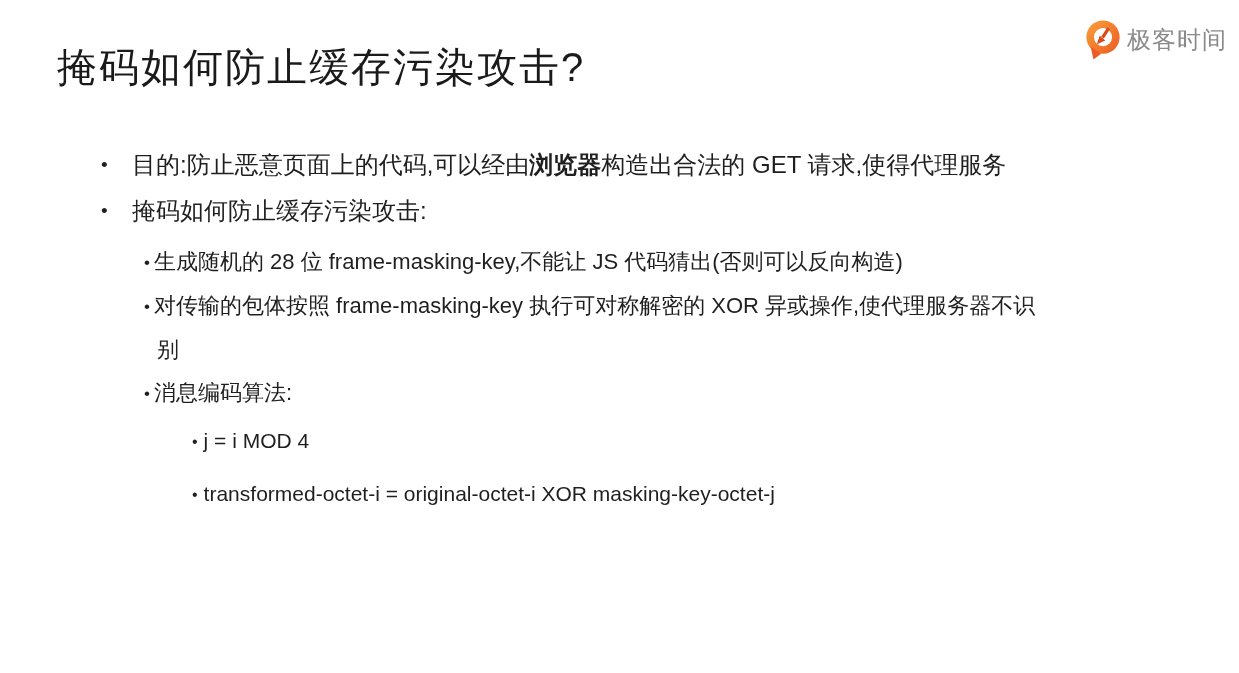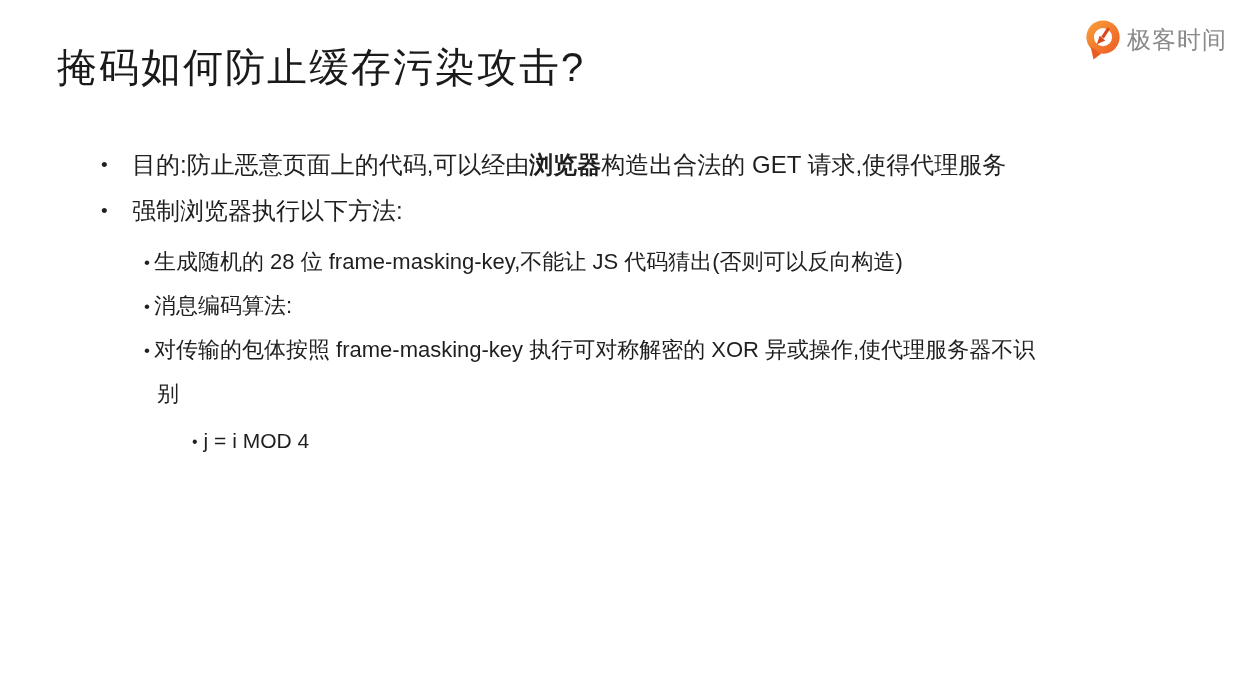--- a/index.html
+++ b/index.html
@@ -100,28 +100,29 @@
     </svg>
     <span class="logo-text">极客时间</span>
   </div>
 
   <h1 class="title">掩码如何防止缓存污染攻击?</h1>
 
   <div class="content">
 
     <p class="l1"><span class="dot1">•</span><span>目的:防止恶意页面上的代码,可以经由</span><b>浏览器</b><span>构造出合法的 GET 请求,使得代理服务</span><br></p>
 
-    <p class="l1 p2"><span class="dot1">•</span><span>强制浏览器执行以下方法:</span></p>
+    <p class="l1 p2"><span class="dot1">•</span><span>掩码如何防止缓存污染攻击:</span></p>
 
     <div class="sublist">
 
       <p class="l2"><span class="dot2">•</span><span>生成随机的 28 位 frame-masking-key,不能让 JS 代码猜出(否则可以反向构造)</span></p>
 
+      <p class="l2"><span class="dot2">•</span><span>对传输的包体按照 frame-masking-key 执行可对称解密的 XOR 异或操作,使代理服务器不识</span><br><span>别</span></p>
+
       <p class="l2"><span class="dot2">•</span><span>消息编码算法:</span></p>
-
-      <p class="l2"><span class="dot2">•</span><span>对传输的包体按照 frame-masking-key 执行可对称解密的 XOR 异或操作,使代理服务器不识</span><br><span>别</span></p>
 
       <p class="l3"><span class="dot3">•</span><span>j = i MOD 4</span></p>
 
+      <p class="l3"><span class="dot3">•</span><span>transformed-octet-i = original-octet-i XOR masking-key-octet-j</span></p>
 
     </div>
   </div>
 </div>
 
 </body></html>

